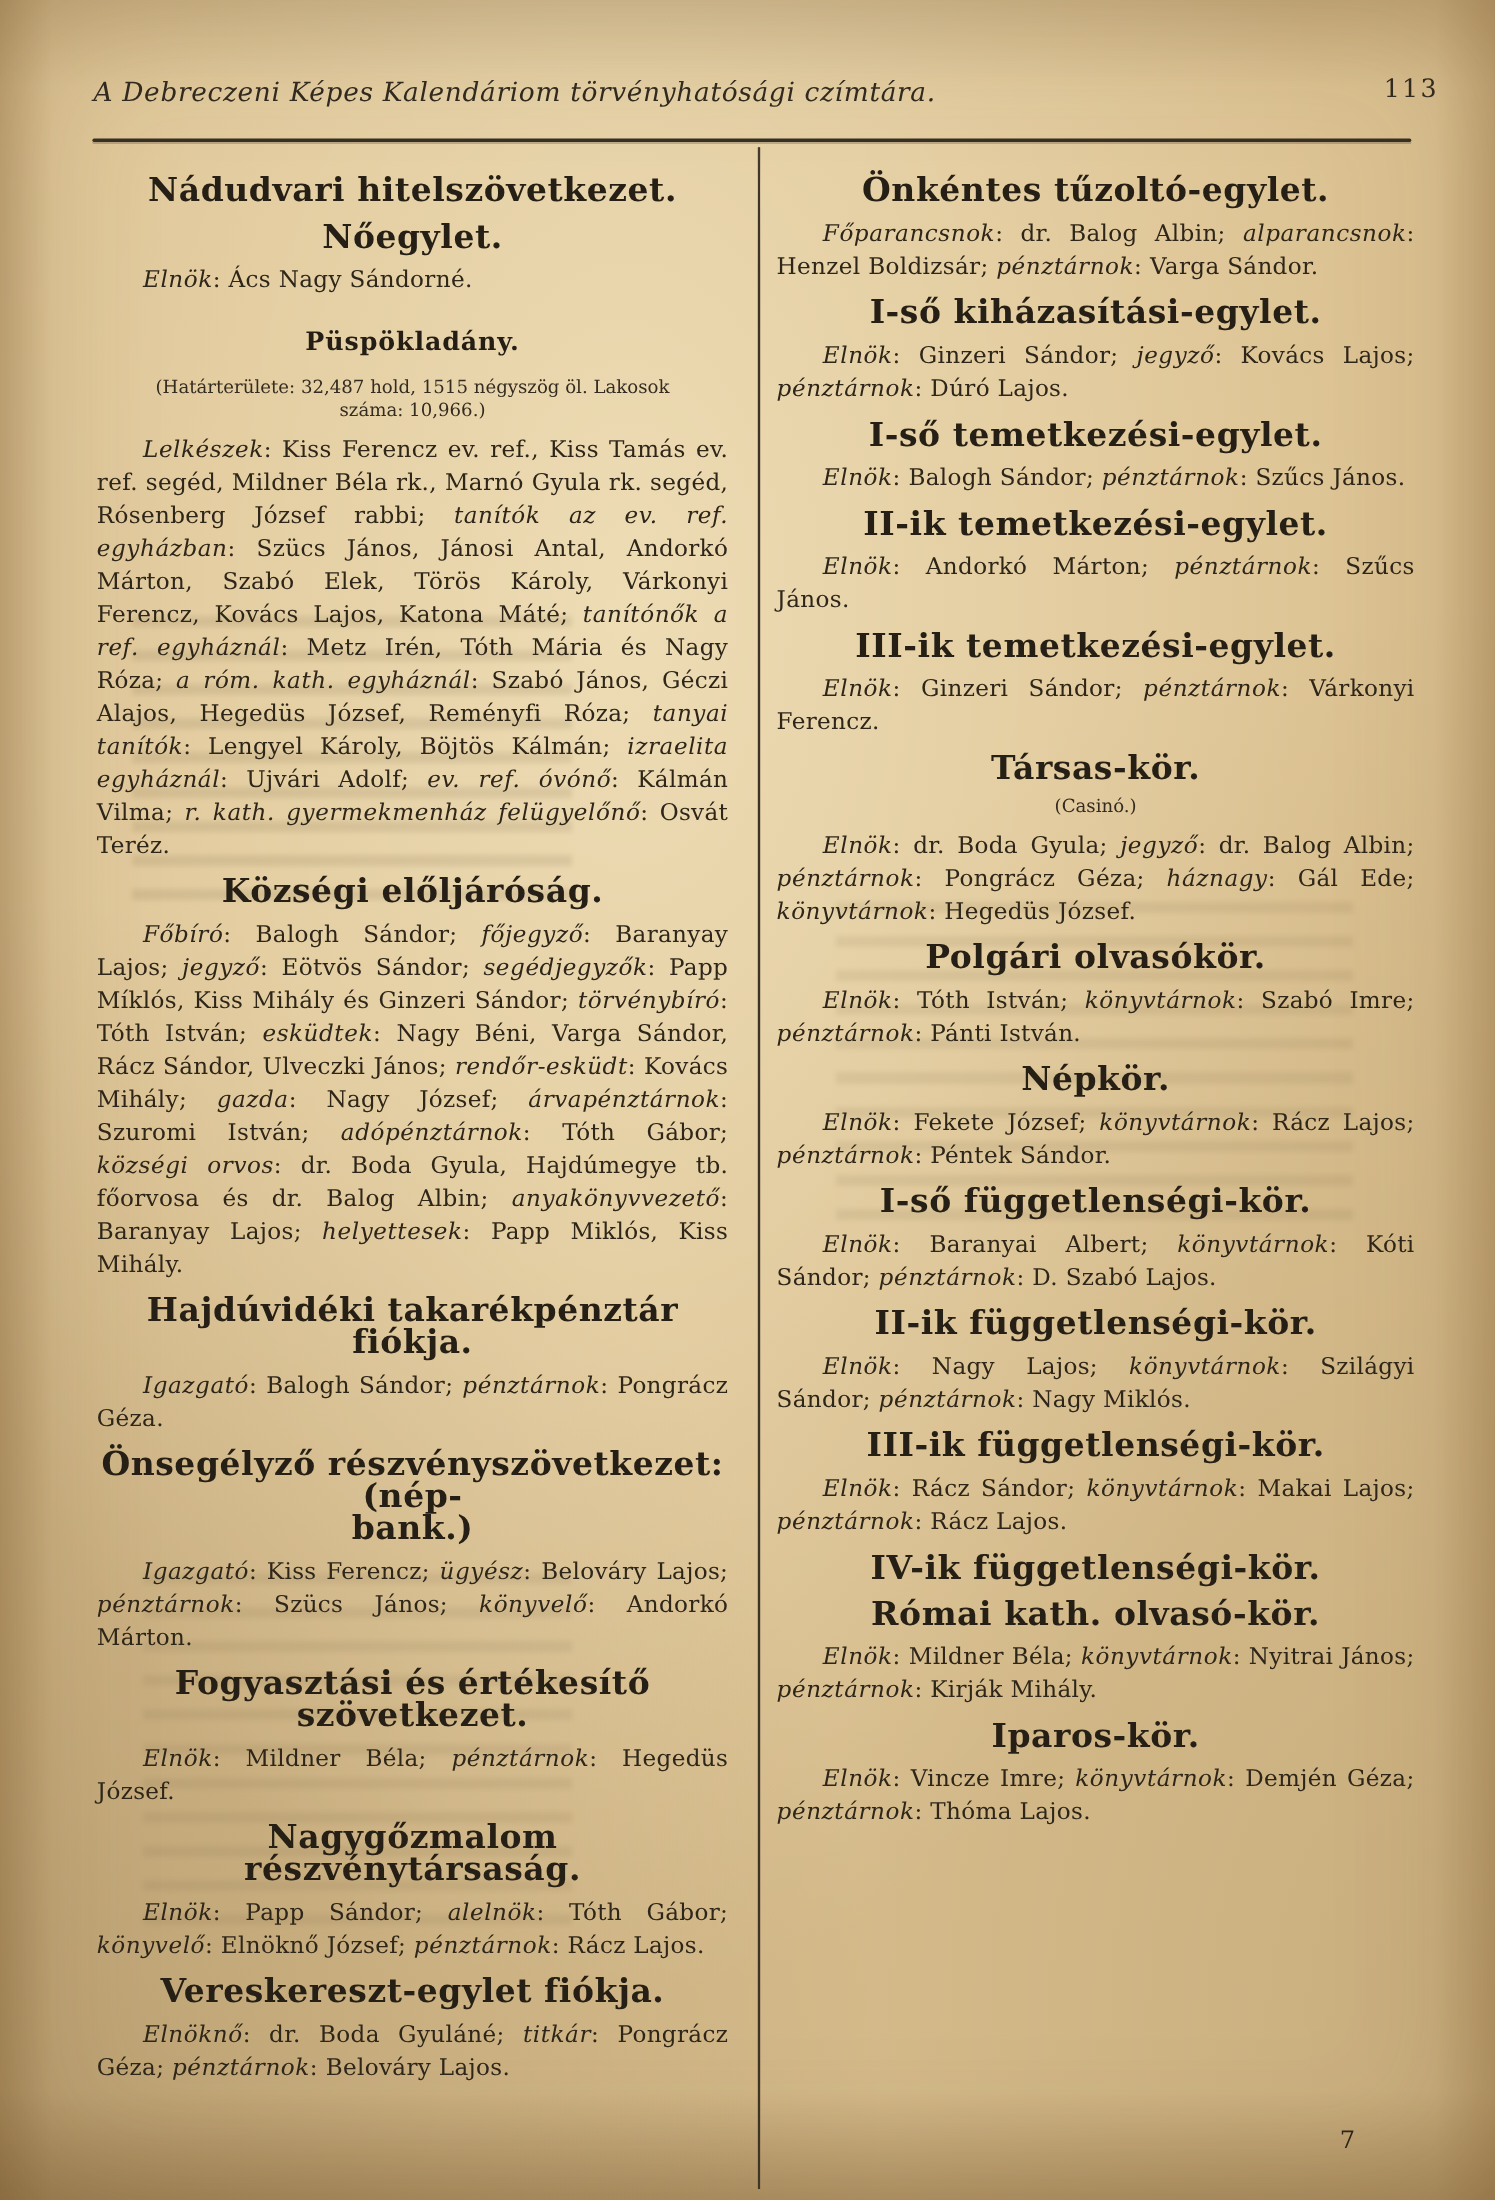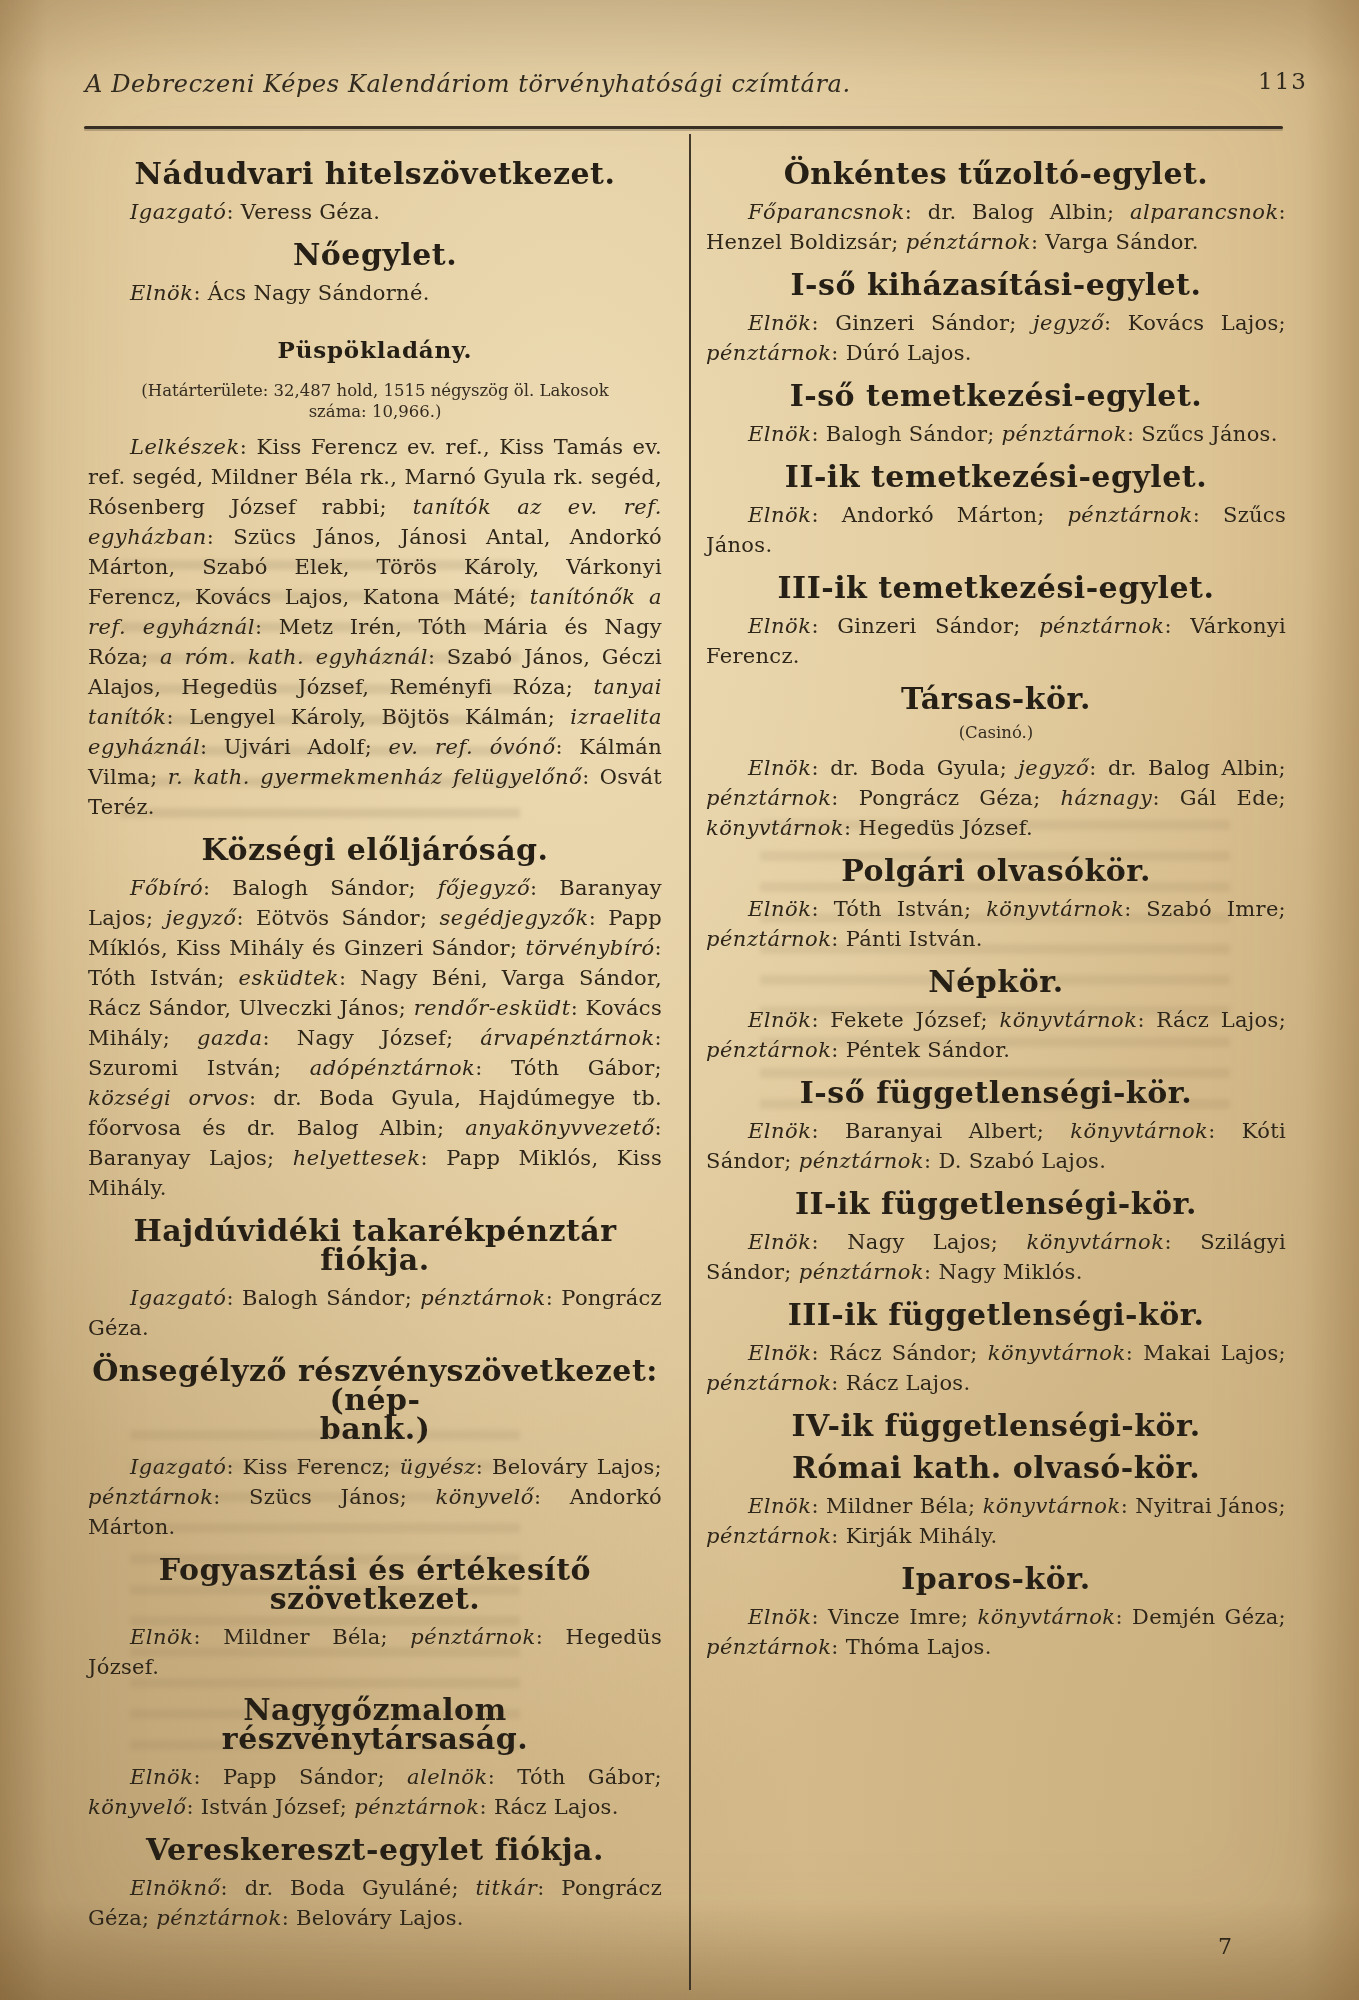--- a/index.html
+++ b/index.html
@@ -88,38 +88,37 @@
   <div class="running-head">A Debreczeni Képes Kalendáriom törvényhatósági czímtára.</div>
 
   <div class="folio">113</div>
 
   <div class="head-rule"></div>
 
   <div class="col-divider"></div>
 
   <div class="column left">
       <div class="block heading">Nádudvari hitelszövetkezet.</div>
-      <div class="block para"><span class="role">Igazgató</span><span class="run">: Veress Géza.</span></div>
       <div class="block heading">Nőegylet.</div>
       <div class="block para"><span class="role">Elnök</span><span class="run">: Ács Nagy Sándorné.</span></div>
       <div class="block town">Püspökladány.</div>
       <div class="block note">(Határterülete: 32,487 hold, 1515 négyszög öl. Lakosok
 száma: 10,966.)</div>
       <div class="block para"><span class="role">Lelkészek</span><span class="run">: Kiss Ferencz ev. ref., Kiss Tamás ev. ref. segéd, Mildner Béla rk., Marnó Gyula rk. segéd, Rósenberg József rabbi; </span><span class="role">tanítók az ev. ref. egyházban</span><span class="run">: Szücs János, Jánosi Antal, Andorkó Márton, Szabó Elek, Törös Károly, Várkonyi Ferencz, Kovács Lajos, Katona Máté; </span><span class="role">tanítónők a ref. egyháznál</span><span class="run">: Metz Irén, Tóth Mária és Nagy Róza; </span><span class="role">a róm. kath. egyháznál</span><span class="run">: Szabó János, Géczi Alajos, Hegedüs József, Reményfi Róza; </span><span class="role">tanyai tanítók</span><span class="run">: Lengyel Károly, Böjtös Kálmán; </span><span class="role">izraelita egyháznál</span><span class="run">: Ujvári Adolf; </span><span class="role">ev. ref. óvónő</span><span class="run">: Kálmán Vilma; </span><span class="role">r. kath. gyermekmenház felügyelőnő</span><span class="run">: Osvát Teréz.</span></div>
       <div class="block heading">Községi előljáróság.</div>
       <div class="block para"><span class="role">Főbíró</span><span class="run">: Balogh Sándor; </span><span class="role">főjegyző</span><span class="run">: Baranyay Lajos; </span><span class="role">jegyző</span><span class="run">: Eötvös Sándor; </span><span class="role">segédjegyzők</span><span class="run">: Papp Míklós, Kiss Mihály és Ginzeri Sándor; </span><span class="role">törvénybíró</span><span class="run">: Tóth István; </span><span class="role">esküdtek</span><span class="run">: Nagy Béni, Varga Sándor, Rácz Sándor, Ulveczki János; </span><span class="role">rendőr-esküdt</span><span class="run">: Kovács Mihály; </span><span class="role">gazda</span><span class="run">: Nagy József; </span><span class="role">árvapénztárnok</span><span class="run">: Szuromi István; </span><span class="role">adópénztárnok</span><span class="run">: Tóth Gábor; </span><span class="role">községi orvos</span><span class="run">: dr. Boda Gyula, Hajdúmegye tb. főorvosa és dr. Balog Albin; </span><span class="role">anyakönyvvezető</span><span class="run">: Baranyay Lajos; </span><span class="role">helyettesek</span><span class="run">: Papp Miklós, Kiss Mihály.</span></div>
       <div class="block heading">Hajdúvidéki takarékpénztár fiókja.</div>
       <div class="block para"><span class="role">Igazgató</span><span class="run">: Balogh Sándor; </span><span class="role">pénztárnok</span><span class="run">: Pongrácz Géza.</span></div>
       <div class="block heading">Önsegélyző részvényszövetkezet: (nép-
 bank.)</div>
       <div class="block para"><span class="role">Igazgató</span><span class="run">: Kiss Ferencz; </span><span class="role">ügyész</span><span class="run">: Belováry Lajos; </span><span class="role">pénztárnok</span><span class="run">: Szücs János; </span><span class="role">könyvelő</span><span class="run">: Andorkó Márton.</span></div>
       <div class="block heading">Fogyasztási és értékesítő szövetkezet.</div>
       <div class="block para"><span class="role">Elnök</span><span class="run">: Mildner Béla; </span><span class="role">pénztárnok</span><span class="run">: Hegedüs József.</span></div>
       <div class="block heading">Nagygőzmalom részvénytársaság.</div>
-      <div class="block para"><span class="role">Elnök</span><span class="run">: Papp Sándor; </span><span class="role">alelnök</span><span class="run">: Tóth Gábor; </span><span class="role">könyvelő</span><span class="run">: István József; </span><span class="role">pénztárnok</span><span class="run">: Rácz Lajos.</span></div>
+      <div class="block para"><span class="role">Elnök</span><span class="run">: Papp Sándor; </span><span class="role">alelnök</span><span class="run">: Tóth Gábor; </span><span class="role">könyvelő</span><span class="run">: Elnöknő József; </span><span class="role">pénztárnok</span><span class="run">: Rácz Lajos.</span></div>
       <div class="block heading">Vereskereszt-egylet fiókja.</div>
       <div class="block para"><span class="role">Elnöknő</span><span class="run">: dr. Boda Gyuláné; </span><span class="role">titkár</span><span class="run">: Pongrácz Géza; </span><span class="role">pénztárnok</span><span class="run">: Belováry Lajos.</span></div>
     </div>
 
   <div class="column right">
       <div class="block heading">Önkéntes tűzoltó-egylet.</div>
       <div class="block para"><span class="role">Főparancsnok</span><span class="run">: dr. Balog Albin; </span><span class="role">alparancsnok</span><span class="run">: Henzel Boldizsár; </span><span class="role">pénztárnok</span><span class="run">: Varga Sándor.</span></div>
       <div class="block heading">I-ső kiházasítási-egylet.</div>
       <div class="block para"><span class="role">Elnök</span><span class="run">: Ginzeri Sándor; </span><span class="role">jegyző</span><span class="run">: Kovács Lajos; </span><span class="role">pénztárnok</span><span class="run">: Dúró Lajos.</span></div>
       <div class="block heading">I-ső temetkezési-egylet.</div>

